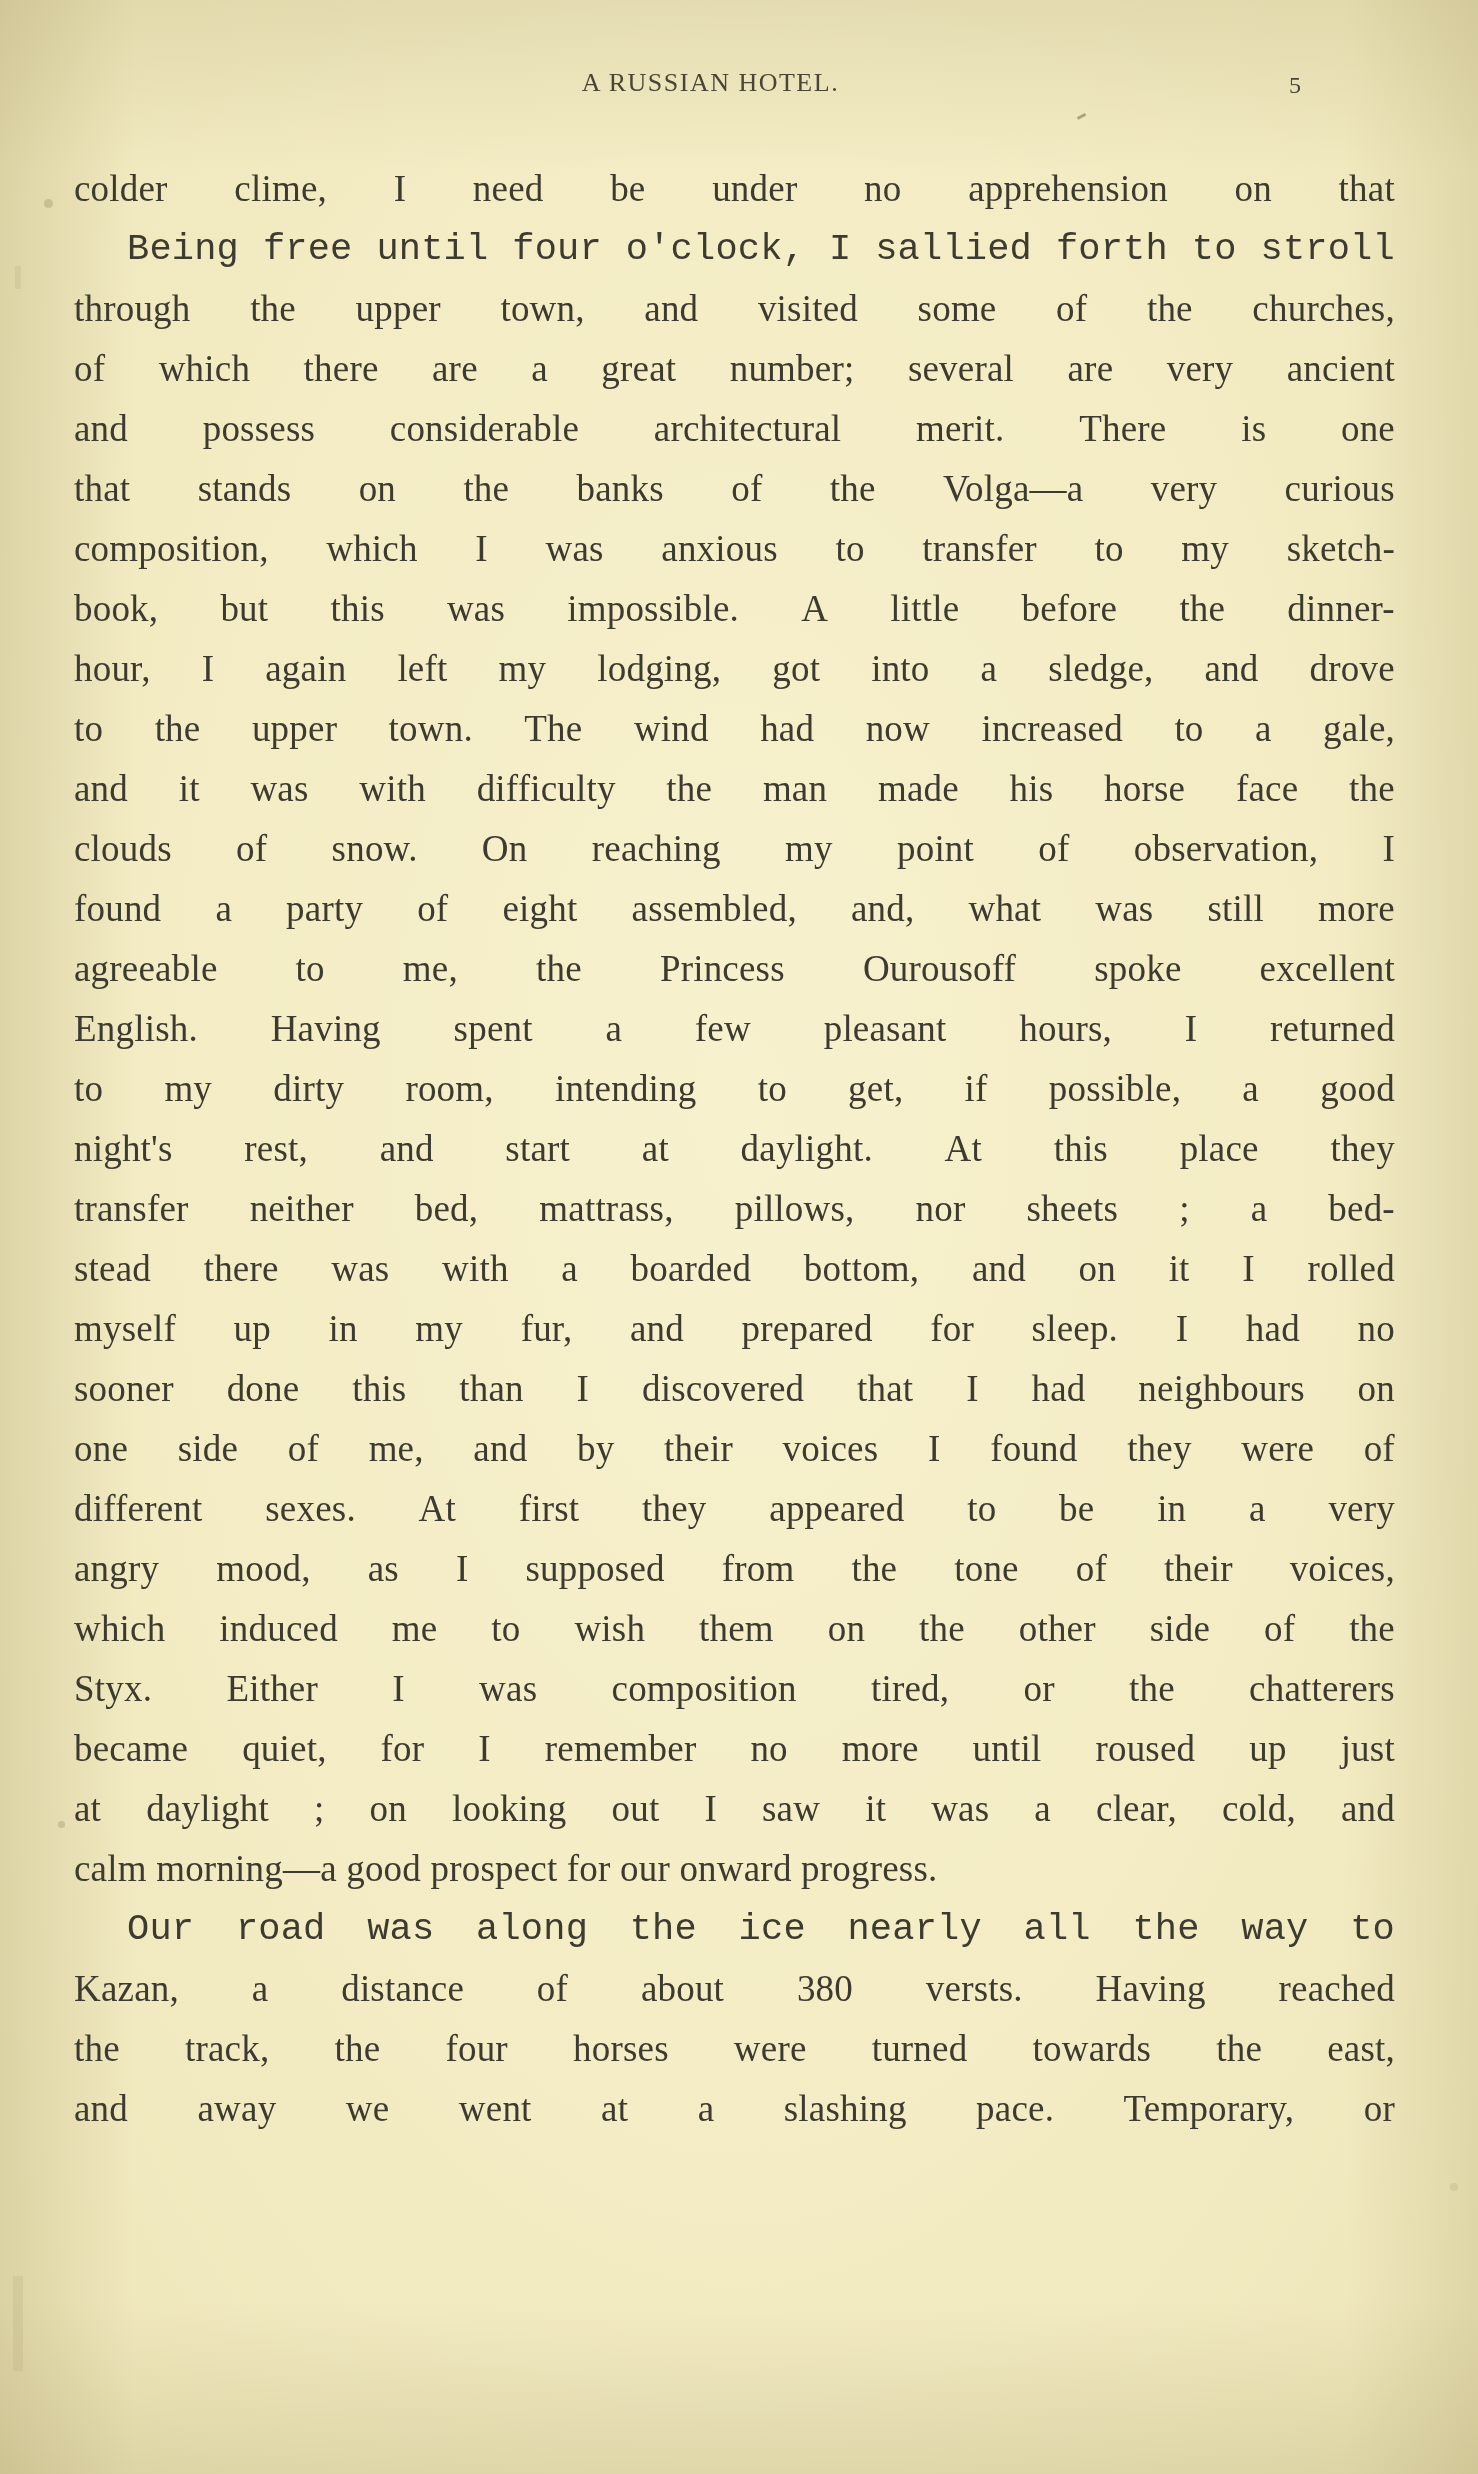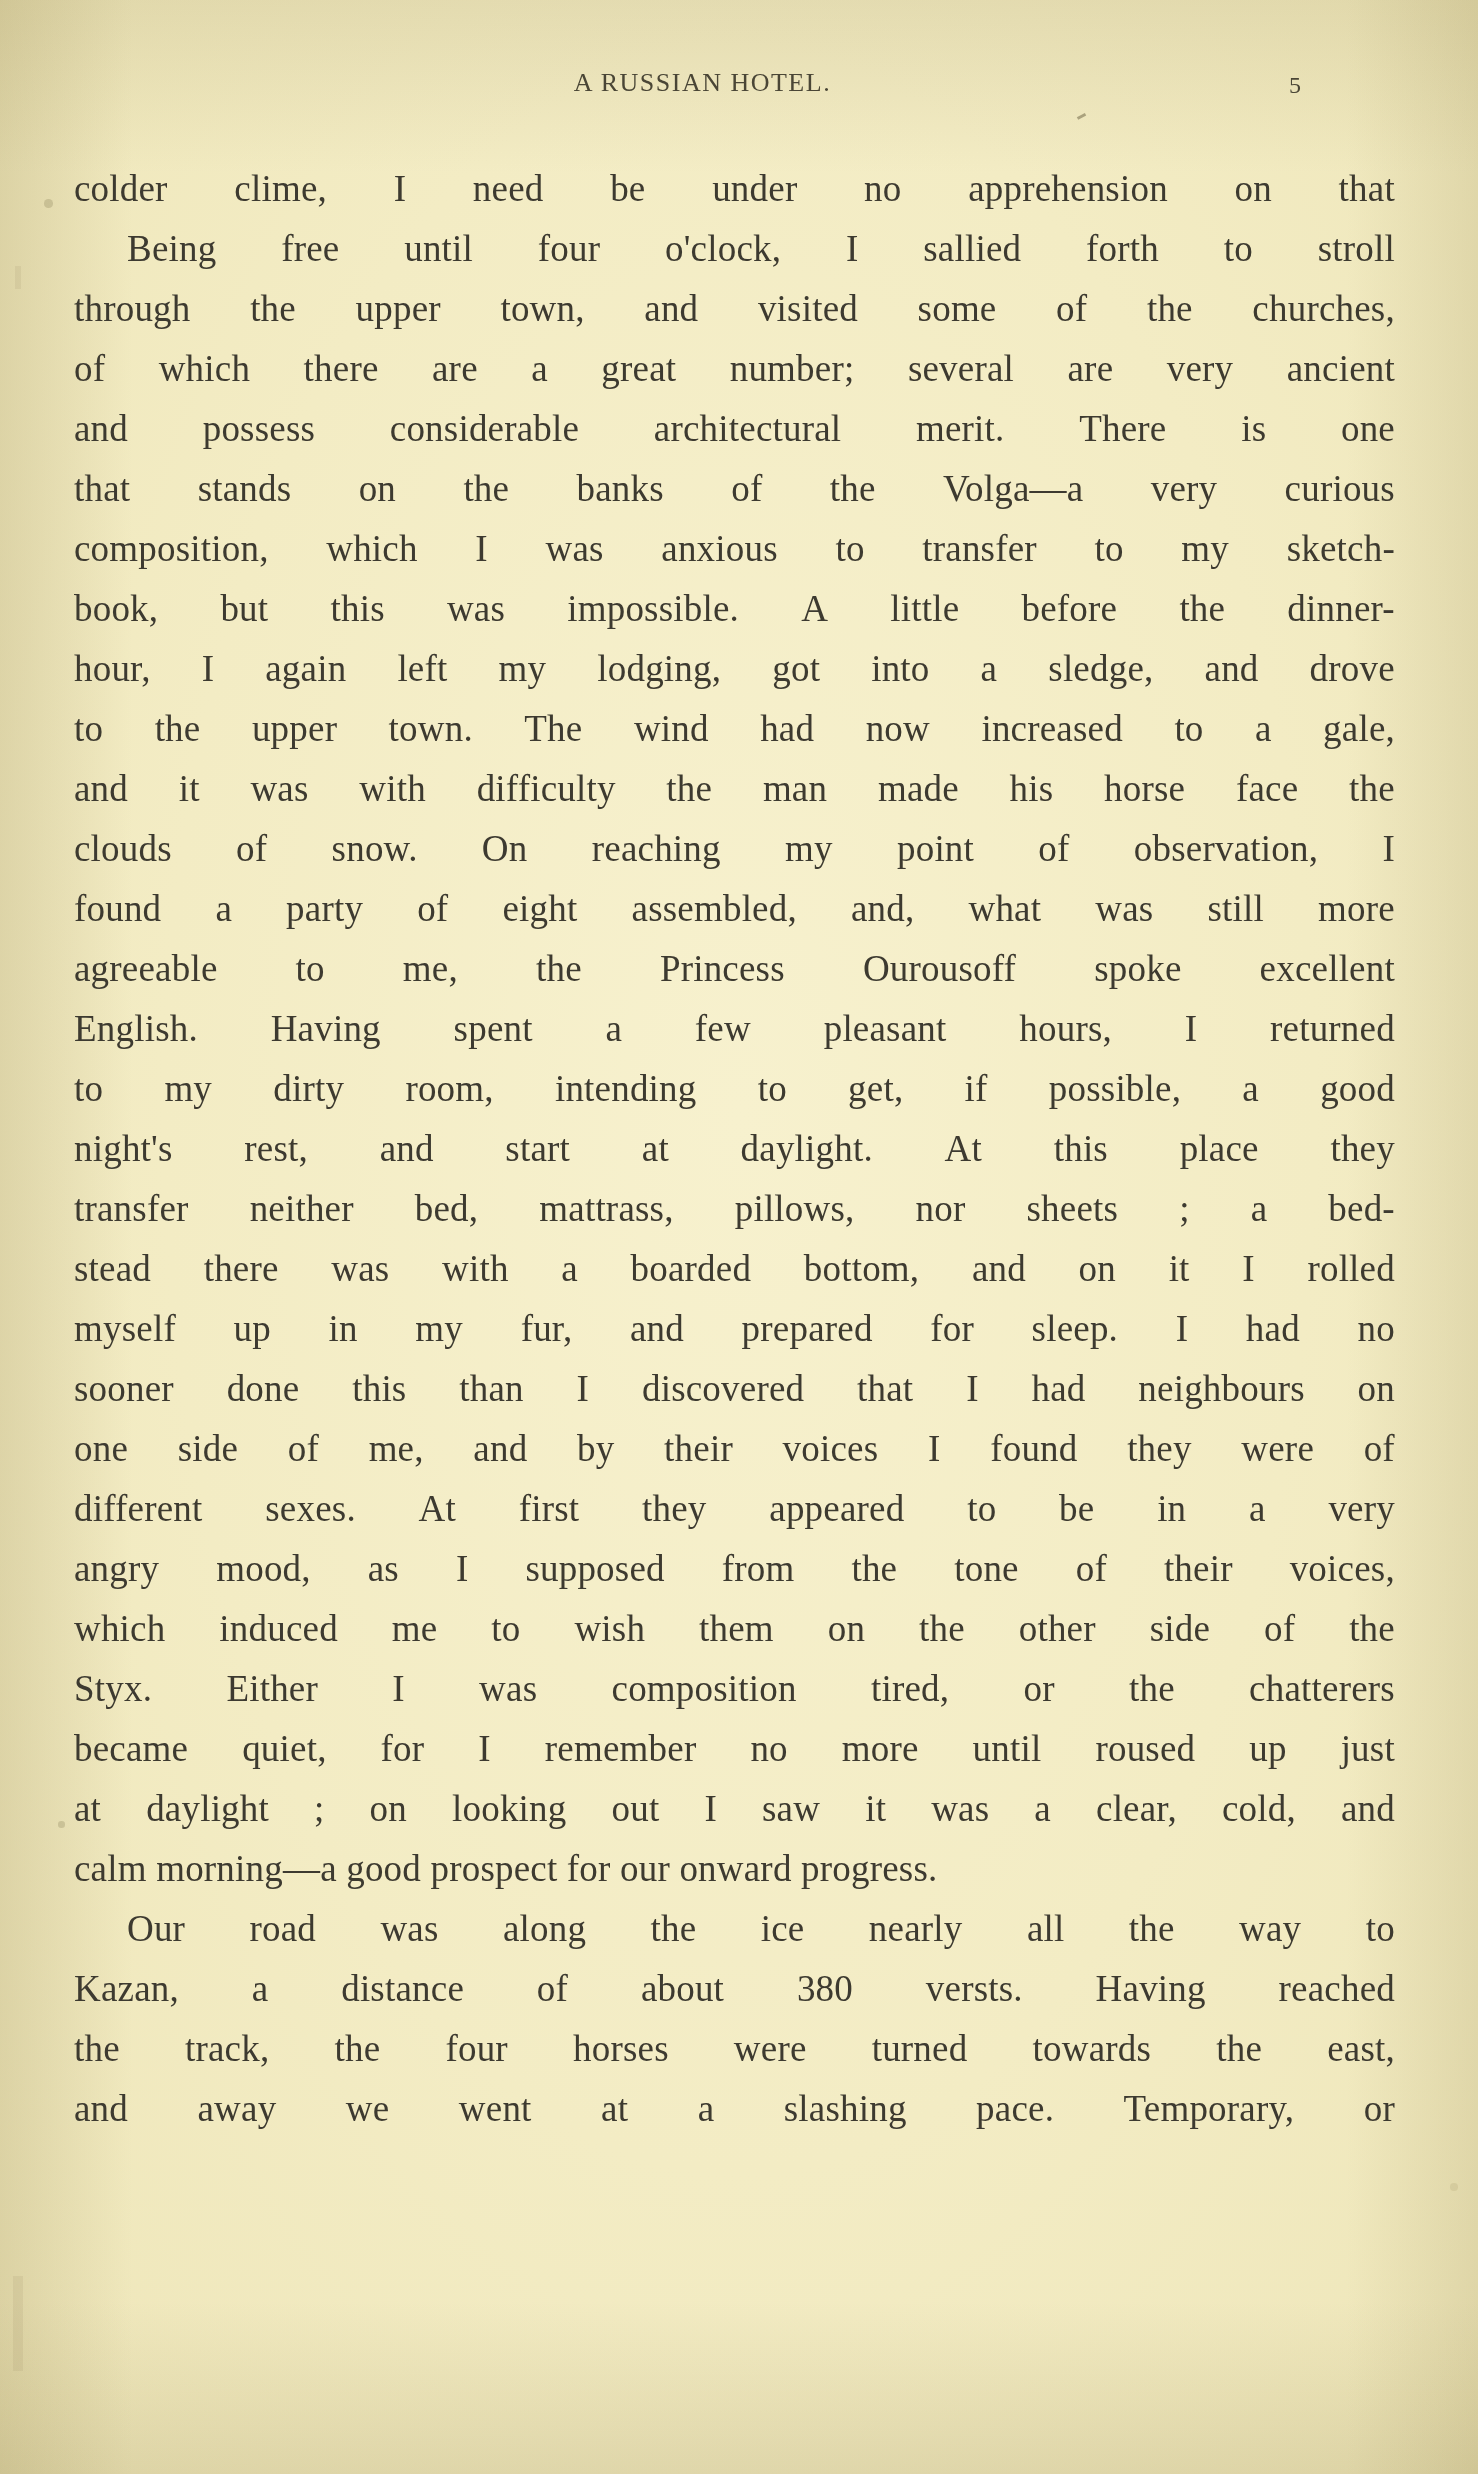--- a/index.html
+++ b/index.html
@@ -41,21 +41,21 @@
   }
   .header {
     position: absolute;
     left: 76px;
     top: 68px;
     width: 1329px;
     height: 38px;
   }
   .running-title {
     position: absolute;
-    left: 0;
+    left: 8px;
     top: 0;
     width: 1253px;
     text-align: center;
     font-size: 26px;
     letter-spacing: 1.5px;
     color: #4a4636;
     font-variant: small-caps;
     text-transform: uppercase;
   }
   .folio {
@@ -87,20 +87,21 @@
   }
   
   .just {
     display: flex;
     justify-content: space-between;
     white-space: pre;
   }
   .just > span { display: inline-block; }
   .indent {
     padding-left: 53px;
+    font-family: Liberation Mono, monospace;
   }
   .nofill {
     display: block;
     white-space: pre;
   }
   .smudge {
     position: absolute;
     border-radius: 50%;
     background: rgba(120,110,70,0.25);
     pointer-events: none;

